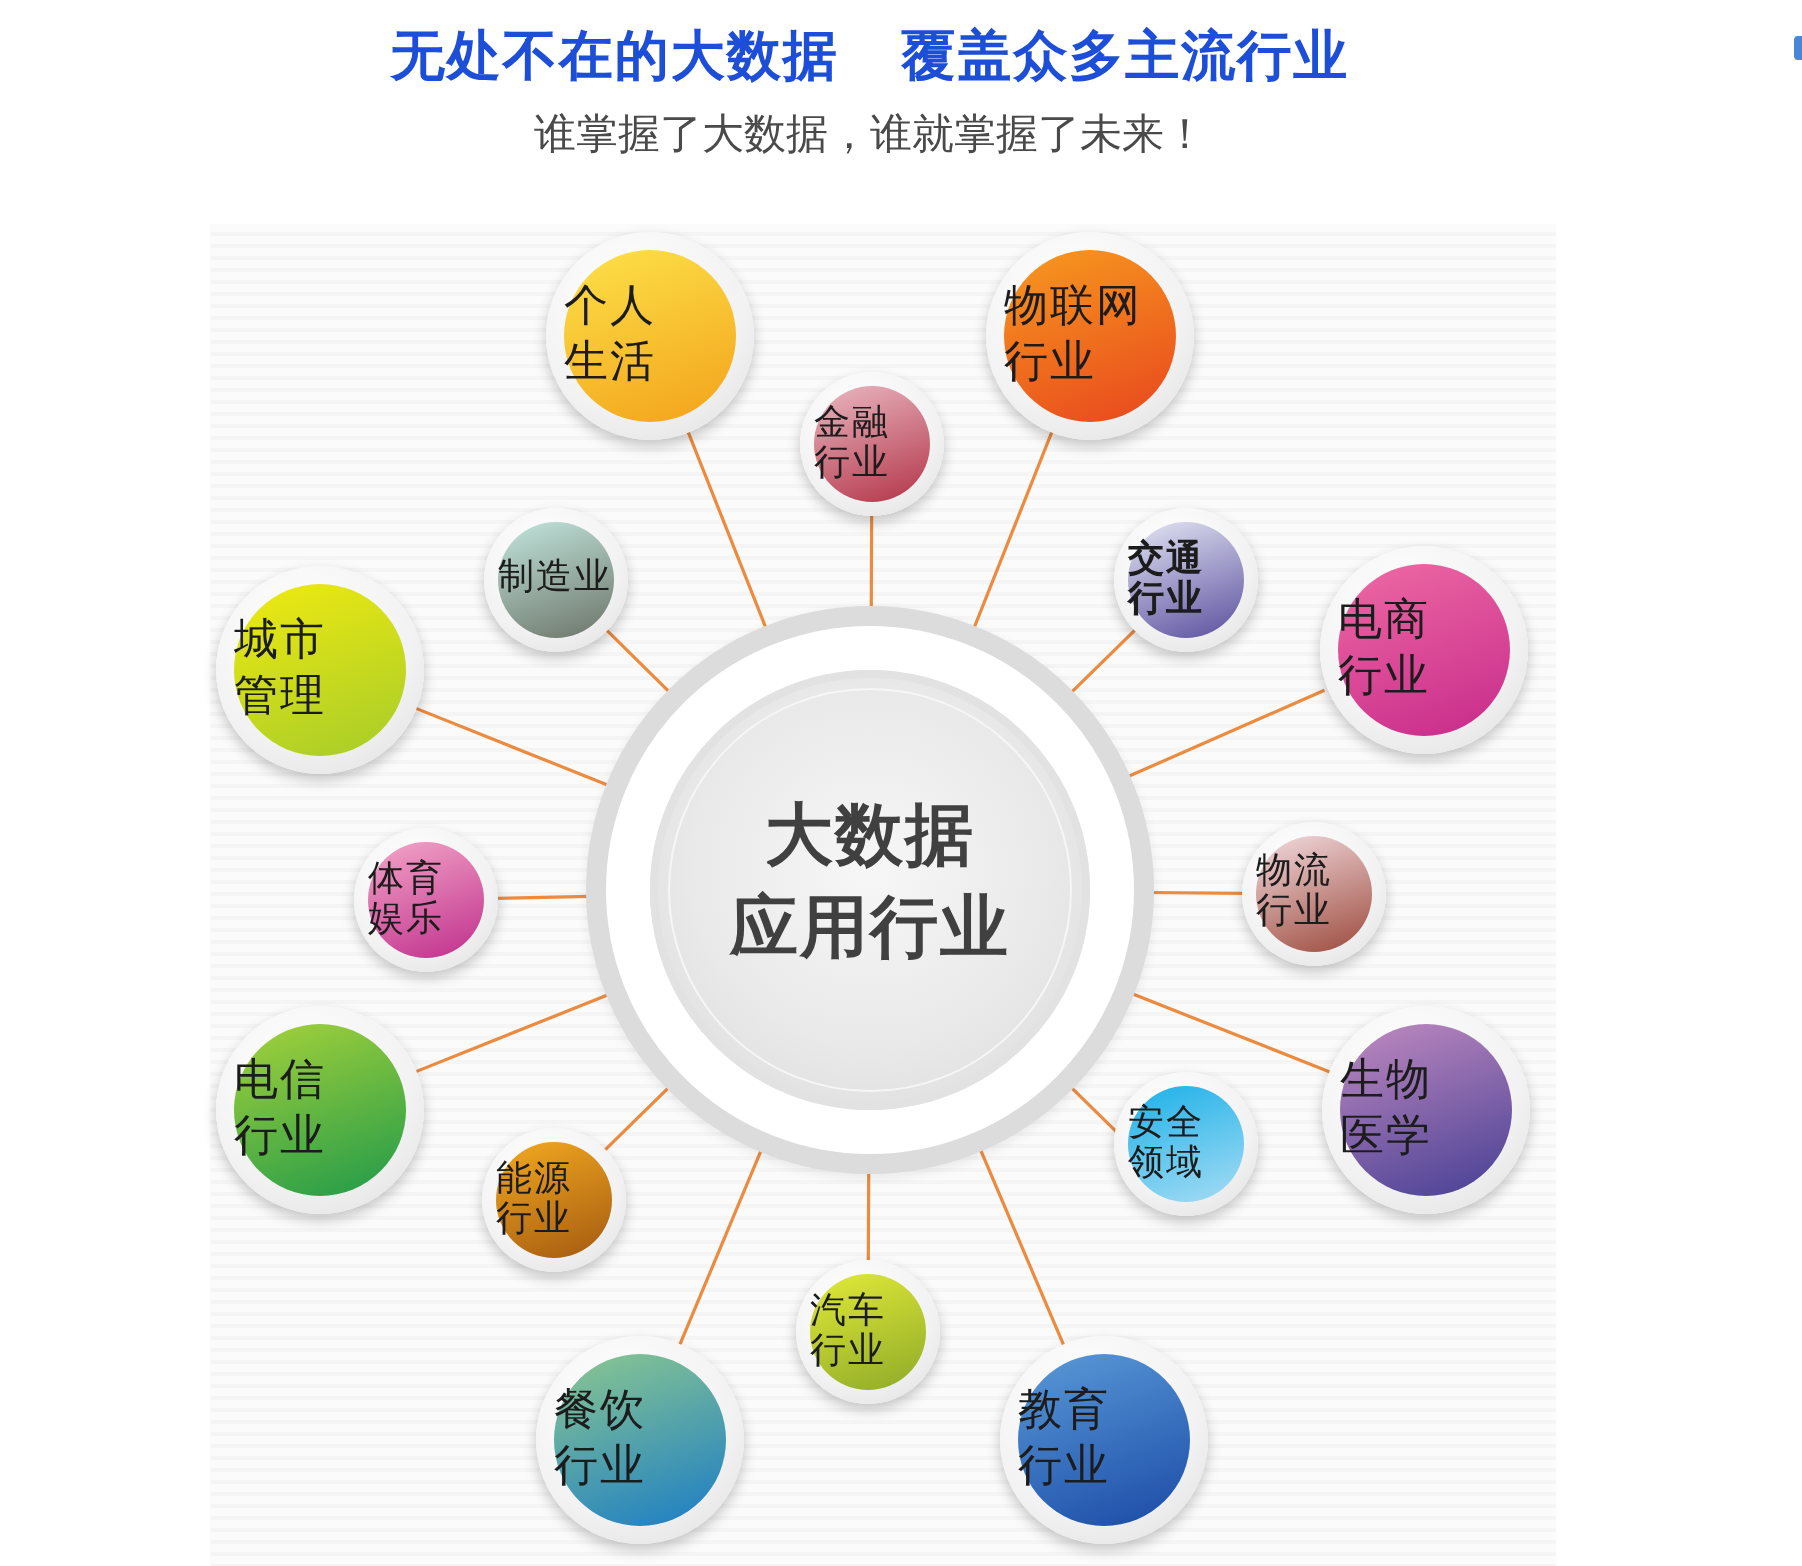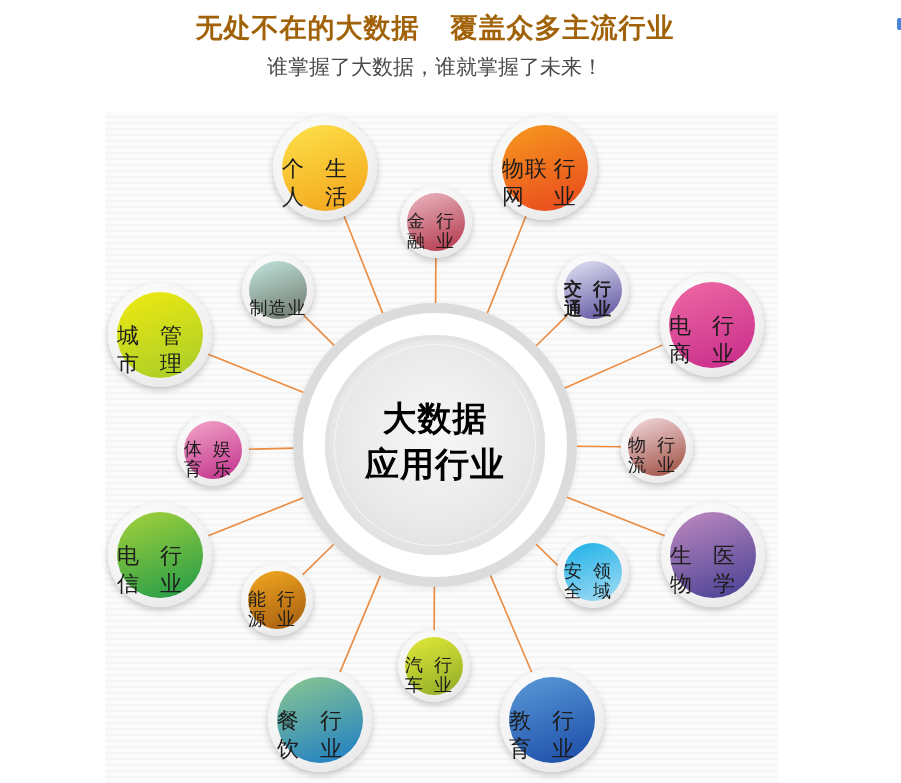--- a/index.html
+++ b/index.html
@@ -4,21 +4,21 @@
 <style>
   html, body { margin: 0; padding: 0; }
   body {
     width: 901px; height: 783px; overflow: hidden; position: relative;
     background: #ffffff;
     font-family: "DejaVu Sans", "Liberation Sans", sans-serif;
   }
   .title {
     position: absolute; left: 0; width: 870px; top: 10px;
     text-align: center; font-size: 27px; font-weight: bold;
-    color: #a16207; letter-spacing: 1px; white-space: pre;
+    color: #1d4ed8; letter-spacing: 1px; white-space: pre;
   }
   .subtitle {
     position: absolute; left: 0; width: 870px; top: 53px;
     text-align: center; font-size: 21px; color: #4a4a4a;
   }
   .edge-mark {
     position: absolute; left: 897px; top: 18px; width: 4px; height: 12px;
     background: #4a86d8; border-radius: 2px 0 0 2px;
   }
   .stage {
@@ -37,31 +37,31 @@
     border-radius: 50%;
     background: radial-gradient(circle at 50% 45%, #f7f7f7 0%, #e9e9e9 55%, #d8d8d8 100%);
     box-shadow: inset 0 0 0 4px #e2e2e2;
   }
   .hub-disc::after {
     content: ""; position: absolute; left: 9px; top: 9px; right: 9px; bottom: 9px;
     border-radius: 50%; border: 1px solid #f6f6f6;
   }
   .hub-text {
     position: absolute; left: 325px; top: 395px; width: 220px;
-    text-align: center; font-size: 34px; font-weight: bold; color: #000000;
+    text-align: center; font-size: 34px; font-weight: bold; color: #404040;
     line-height: 46px; letter-spacing: 1px;
   }
   .node {
     position: absolute; border-radius: 50%;
     background: radial-gradient(circle at 40% 30%, #ffffff 0%, #f2f2f2 60%, #dedede 100%);
     box-shadow: 0 3px 7px rgba(0,0,0,0.22);
   }
   .node .core {
     position: absolute; border-radius: 50%;
-    display: flex; flex-direction: row; align-items: flex-end; justify-content: center;
+    display: flex; flex-direction: column; align-items: flex-start; justify-content: center;
     color: #1c1c1c;
   }
   .node.big { width: 104px; height: 104px; }
   .node.big .core { left: 9px; top: 9px; width: 86px; height: 86px; font-size: 22px; line-height: 28px; }
   .node.small { width: 72px; height: 72px; }
   .node.small .core { left: 7px; top: 7px; width: 58px; height: 58px; font-size: 18px; line-height: 20px; }
   .node .core span { display: block; letter-spacing: 1px; }
 </style>
 </head>
 <body>

